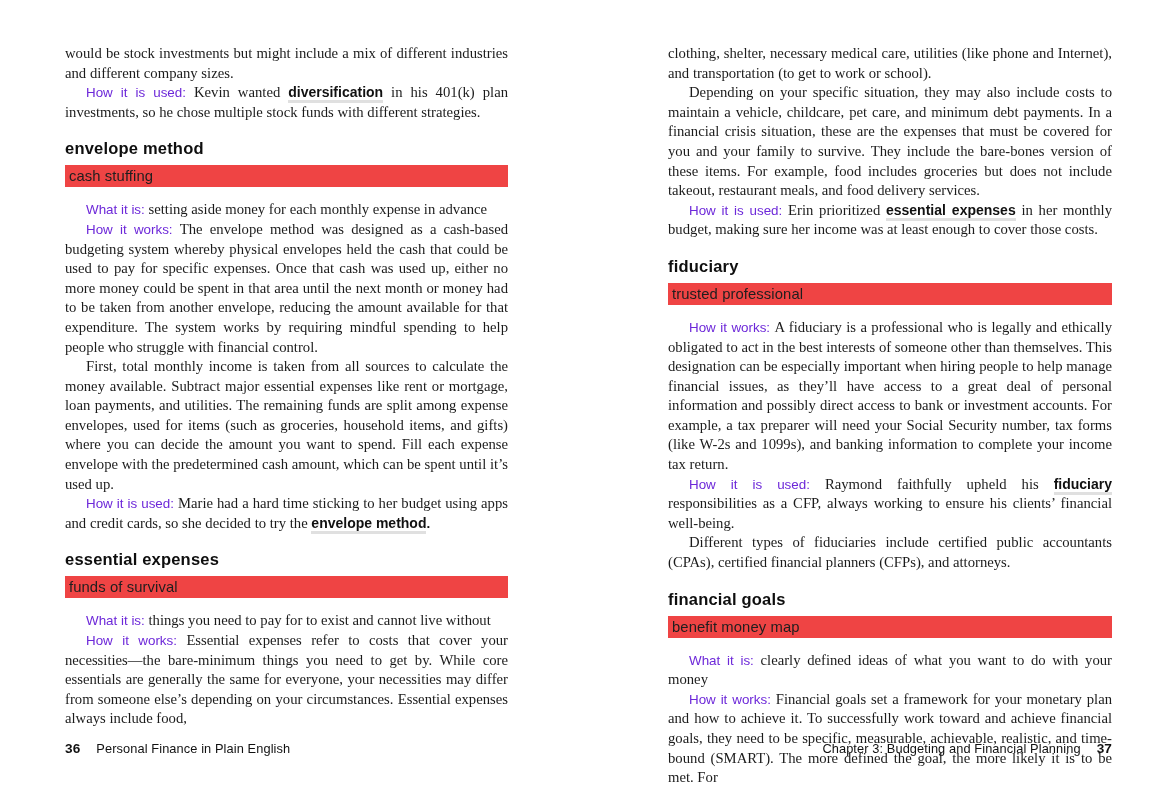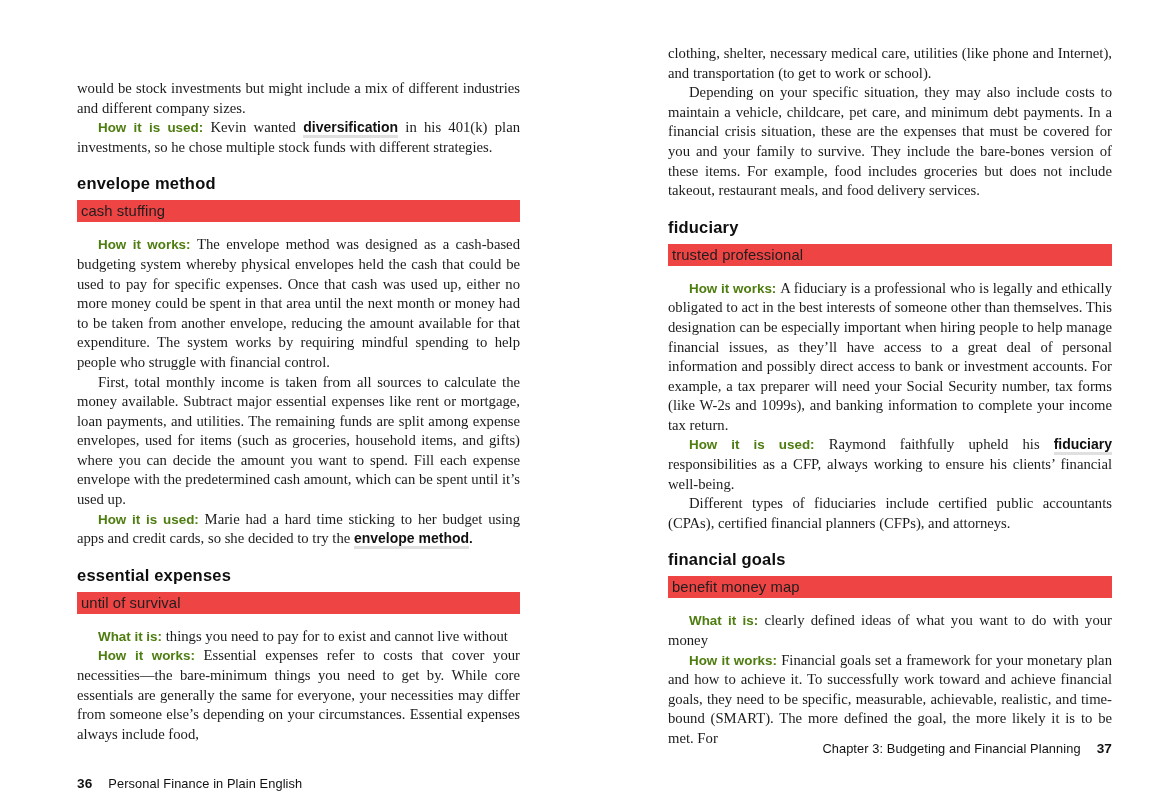--- a/index.html
+++ b/index.html
@@ -11,38 +11,38 @@
     height: 800px;
     background: #ffffff;
     overflow: hidden;
   }
 
   .page {
     position: absolute;
     top: 0; bottom: 0;
     overflow: hidden;
   }
-  .page-left  { left: 12px;     width: 580px; padding: 44px 72px 0 65px; margin-top: 35px; }
+  .page-left  { left: 0;     width: 580px; padding: 44px 72px 0 65px; }
   .page-right { left: 596px; width: 581px; padding: 44px 65px 12px 72px; }
 
   .body {
     font-family: "Liberation Serif", serif;
     font-size: 14.7px;
     line-height: 19.6px;
     text-align: justify;
     color: #1b1b1b;
     margin: 0;
   }
   .indent { text-indent: 21px; }
 
   .lead {
     font-family: "Liberation Sans", sans-serif;
-    font-weight: 700;
+    font-weight: 400;
     font-size: 13.4px;
-    color: #4d7c0f;
+    color: #6d28d9;
   }
   .term {
     font-family: "Liberation Sans", sans-serif;
     font-weight: 700;
     font-size: 14px;
     color: #111;
     border-bottom: 3px solid #e0e0e0;
   }
   .term-post {
     font-family: "Liberation Sans", sans-serif;
@@ -95,43 +95,45 @@
 
   <div class="page page-left">
 
     <p class="body">would be stock investments but might include a mix of different industries and different company sizes.</p>
 
     <p class="body indent"><span class="lead">How it is used: </span><span>Kevin wanted </span><span class="term">diversification</span><span> in his 401(k) plan investments, so he chose multiple stock funds with different strategies.</span></p>
 
     <h2 class="term-heading">envelope method</h2>
     <div class="subtitle-bar">cash stuffing</div>
 
+    <p class="body indent"><span class="lead">What it is: </span><span>setting aside money for each monthly expense in advance</span></p>
 
     <p class="body indent"><span class="lead">How it works: </span><span>The envelope method was designed as a cash-based budgeting system whereby physical envelopes held the cash that could be used to pay for specific expenses. Once that cash was used up, either no more money could be spent in that area until the next month or money had to be taken from another envelope, reducing the amount available for that expenditure. The system works by requiring mindful spending to help people who struggle with financial control.</span></p>
 
     <p class="body indent">First, total monthly income is taken from all sources to calculate the money available. Subtract major essential expenses like rent or mortgage, loan payments, and utilities. The remaining funds are split among expense envelopes, used for items (such as groceries, household items, and gifts) where you can decide the amount you want to spend. Fill each expense envelope with the predetermined cash amount, which can be spent until it’s used up.</p>
 
     <p class="body indent"><span class="lead">How it is used: </span><span>Marie had a hard time sticking to her budget using apps and credit cards, so she decided to try the </span><span class="term">envelope method</span><span class="term-post">.</span></p>
 
     <h2 class="term-heading">essential expenses</h2>
-    <div class="subtitle-bar">until of survival</div>
+    <div class="subtitle-bar">funds of survival</div>
 
     <p class="body indent"><span class="lead">What it is: </span><span>things you need to pay for to exist and cannot live without</span></p>
 
     <p class="body indent"><span class="lead">How it works: </span><span>Essential expenses refer to costs that cover your necessities—the bare-minimum things you need to get by. While core essentials are generally the same for everyone, your necessities may differ from someone else’s depending on your circumstances. Essential expenses always include food,</span></p>
 
     <div class="footer footer-left"><span class="page-num">36</span><span class="running-title">Personal Finance in Plain English</span></div>
   </div>
 
   <div class="page page-right">
 
     <p class="body">clothing, shelter, necessary medical care, utilities (like phone and Internet), and transportation (to get to work or school).</p>
 
     <p class="body indent">Depending on your specific situation, they may also include costs to maintain a vehicle, childcare, pet care, and minimum debt payments. In a financial crisis situation, these are the expenses that must be covered for you and your family to survive. They include the bare-bones version of these items. For example, food includes groceries but does not include takeout, restaurant meals, and food delivery services.</p>
 
+    <p class="body indent"><span class="lead">How it is used: </span><span>Erin prioritized </span><span class="term">essential expenses</span><span> in her monthly budget, making sure her income was at least enough to cover those costs.</span></p>
 
     <h2 class="term-heading">fiduciary</h2>
     <div class="subtitle-bar">trusted professional</div>
 
 
     <p class="body indent"><span class="lead">How it works: </span><span>A fiduciary is a professional who is legally and ethically obligated to act in the best interests of someone other than themselves. This designation can be especially important when hiring people to help manage financial issues, as they’ll have access to a great deal of personal information and possibly direct access to bank or investment accounts. For example, a tax preparer will need your Social Security number, tax forms (like W-2s and 1099s), and banking information to complete your income tax return.</span></p>
 
     <p class="body indent"><span class="lead">How it is used: </span><span>Raymond faithfully upheld his </span><span class="term">fiduciary</span><span> responsibilities as a CFP, always working to ensure his clients’ financial well-being.</span></p>
 
     <p class="body indent">Different types of fiduciaries include certified public accountants (CPAs), certified financial planners (CFPs), and attorneys.</p>

